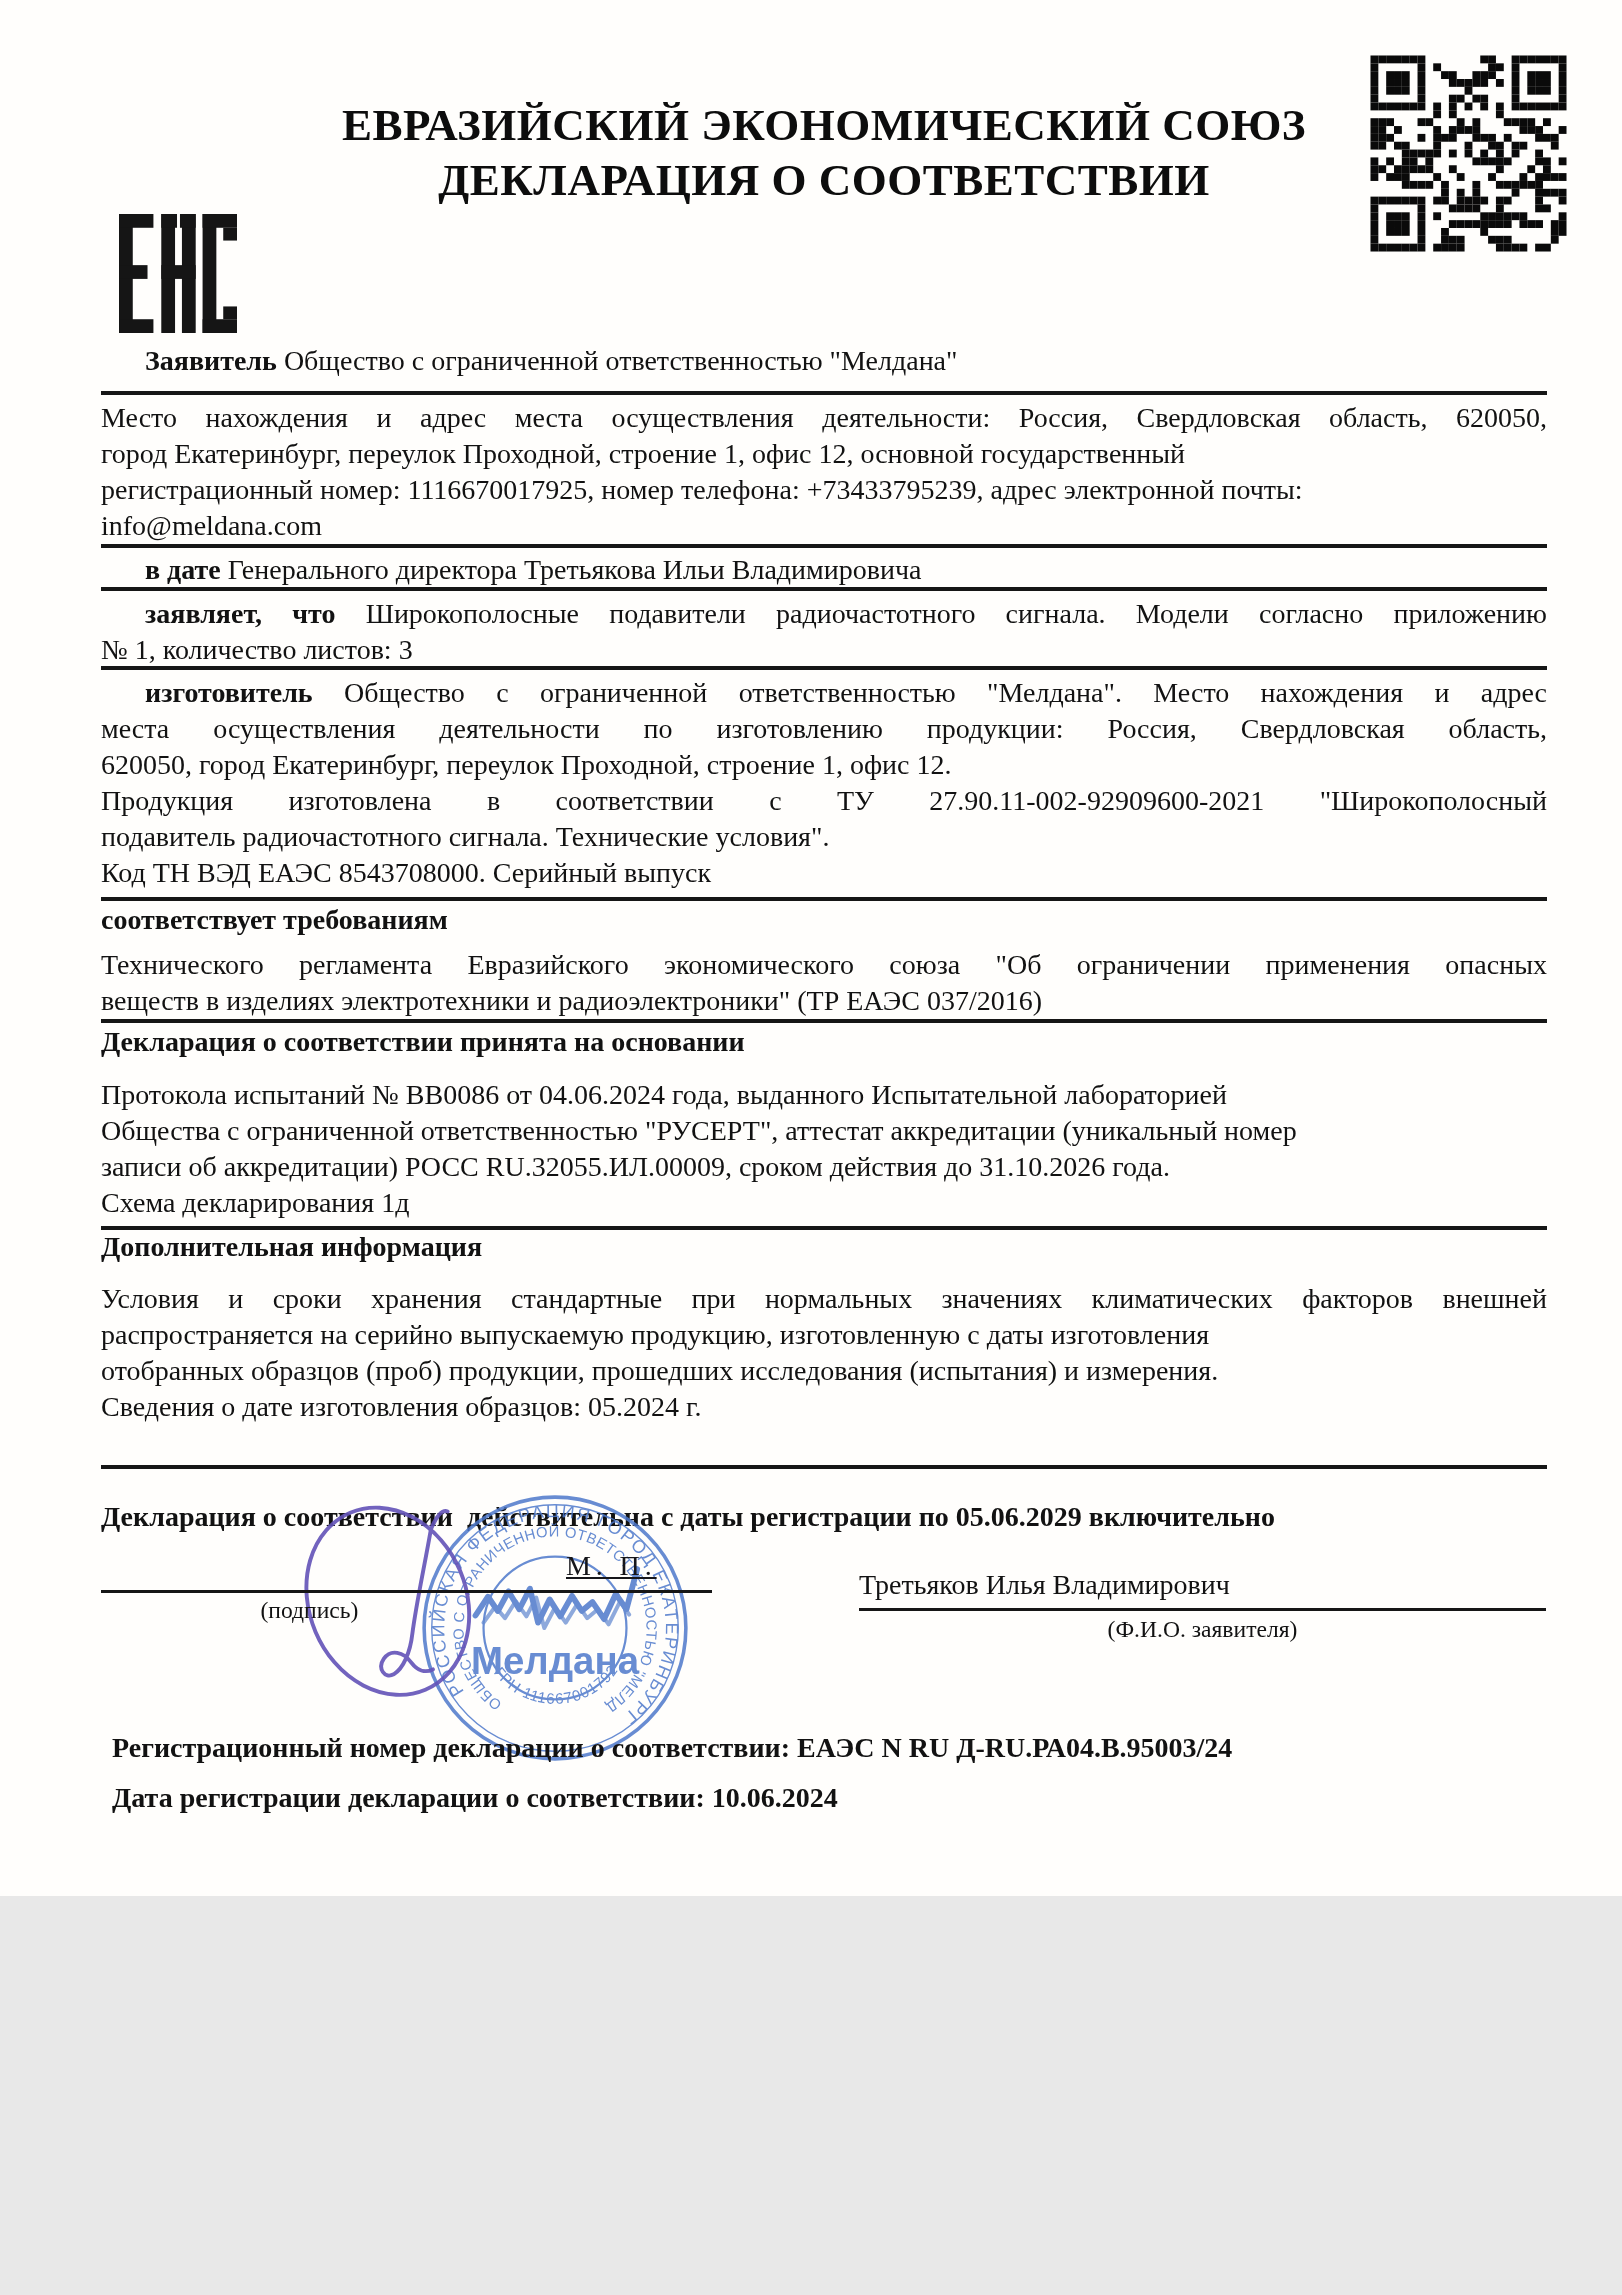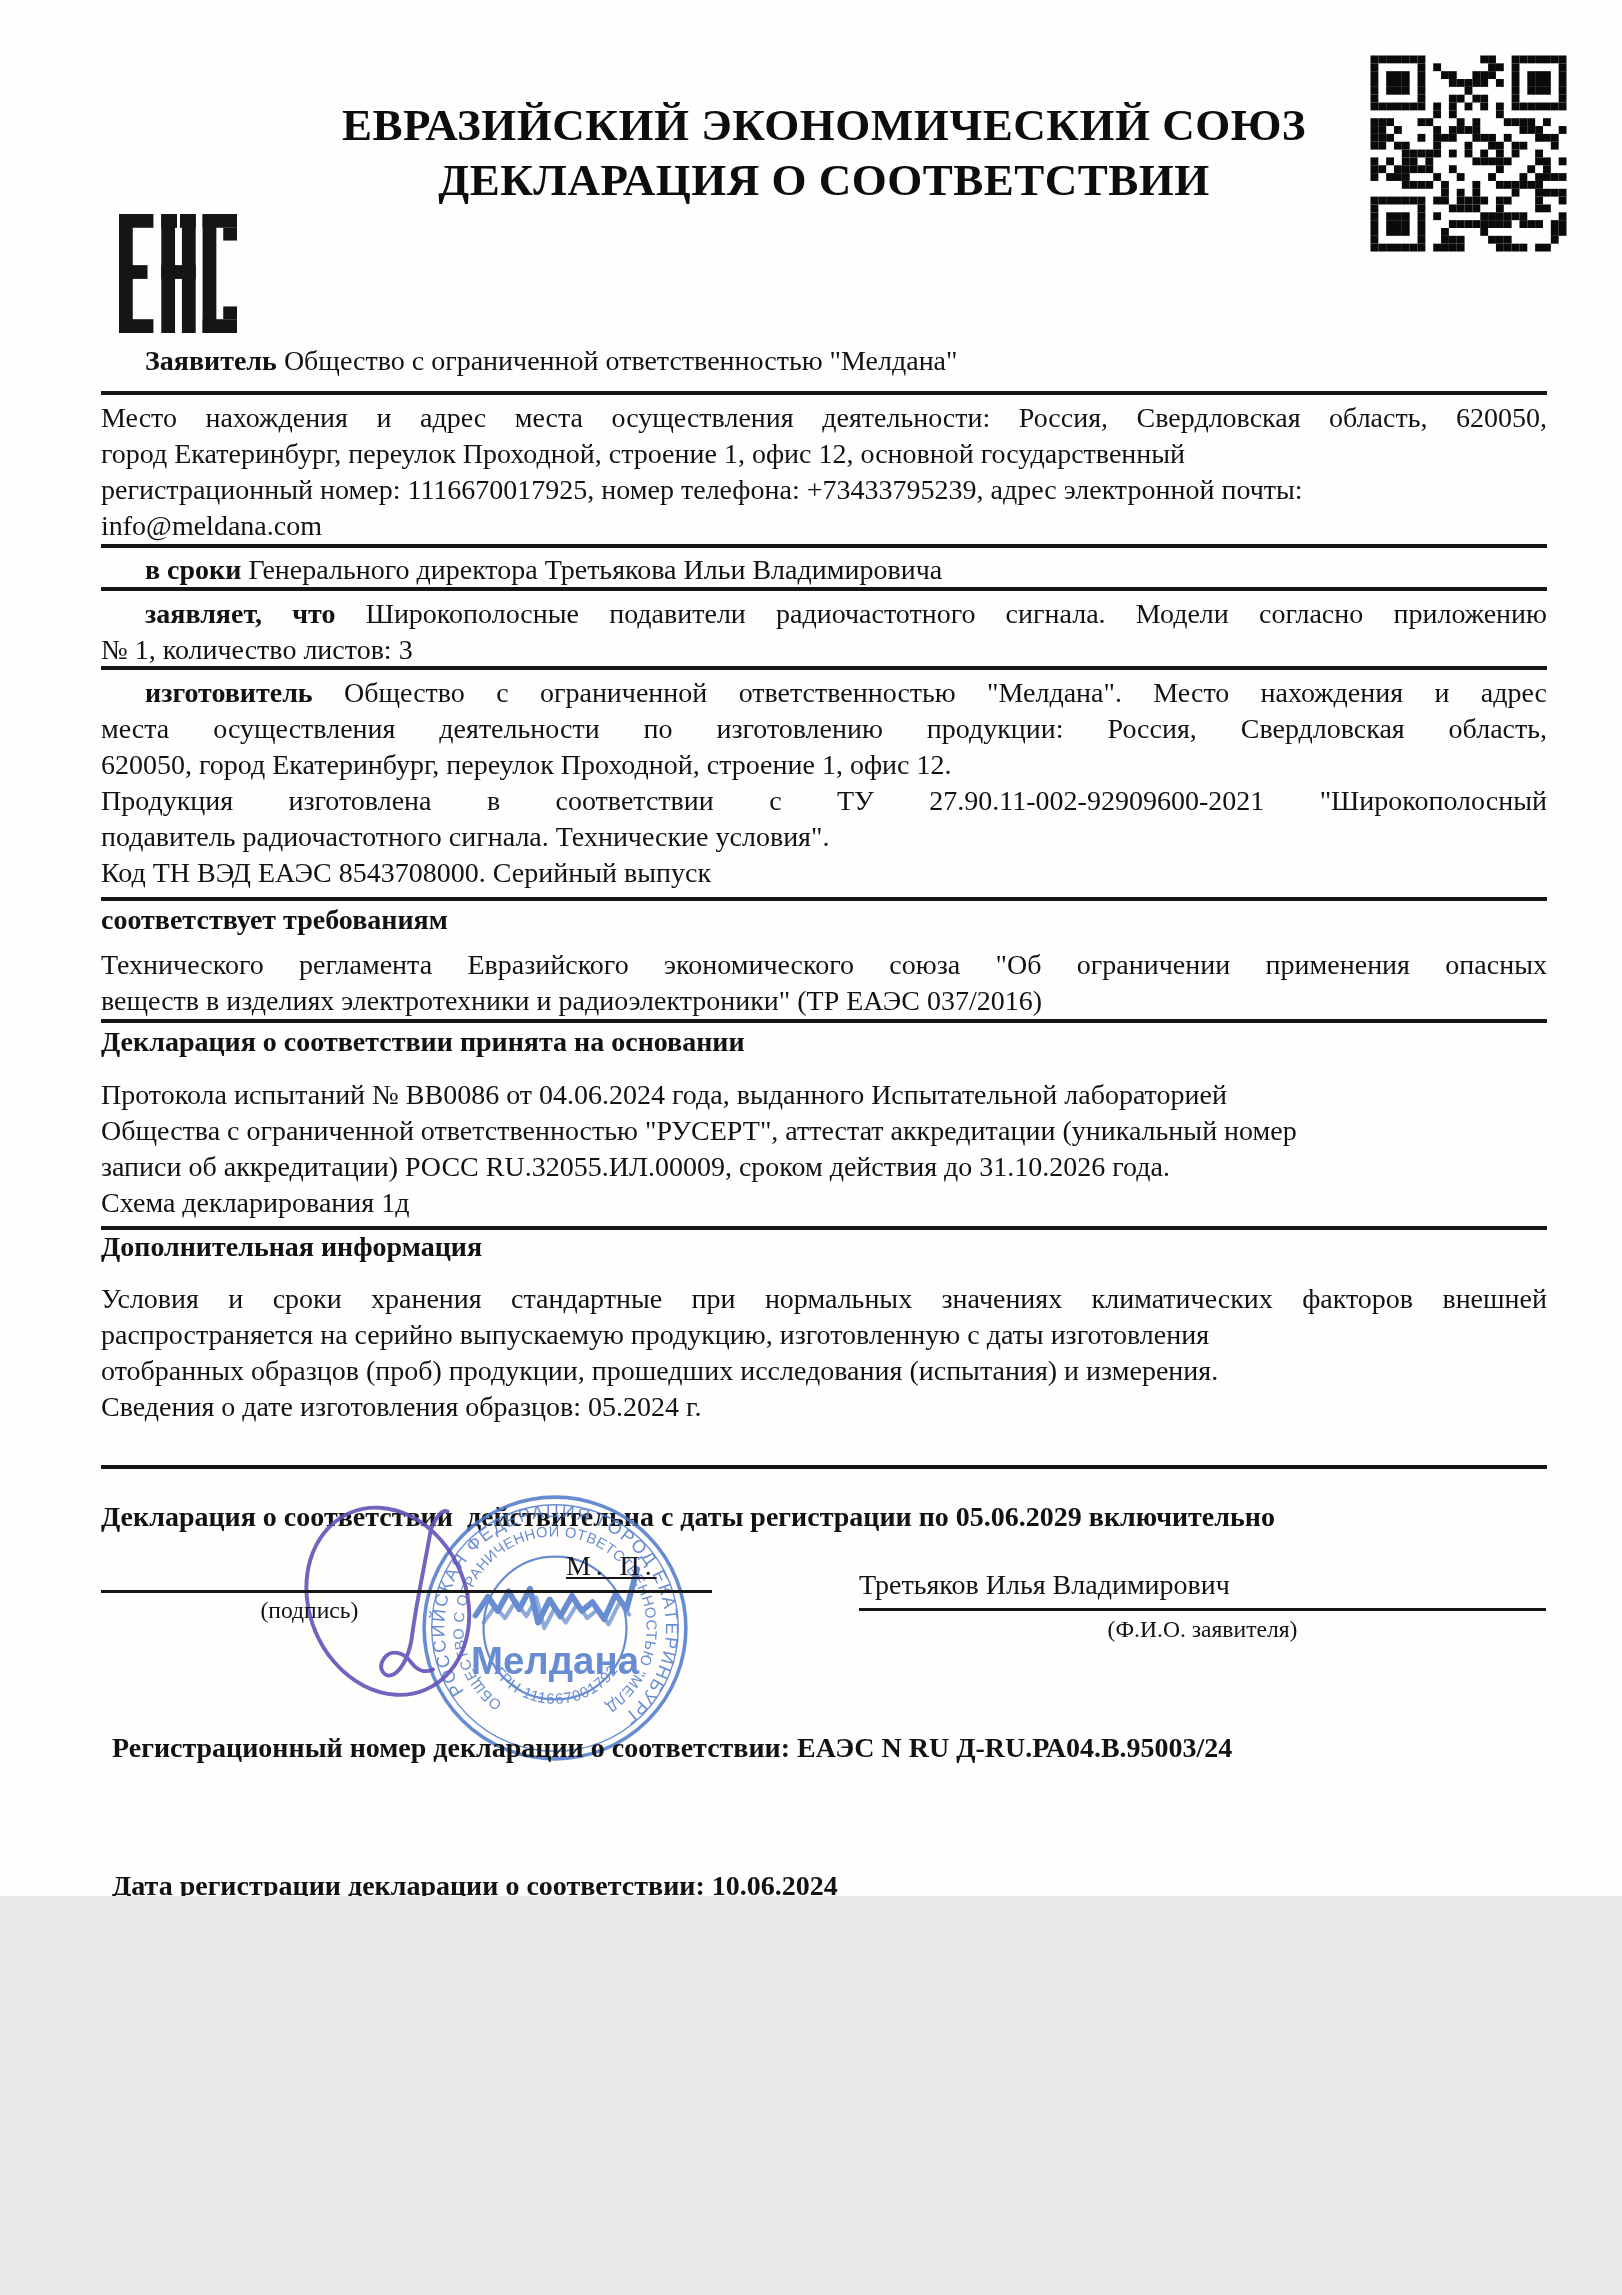--- a/index.html
+++ b/index.html
@@ -396,21 +396,21 @@
 
   <div class="para" style="top:400px">
       <div class="line j">Место нахождения и адрес места осуществления деятельности: Россия, Свердловская область, 620050,</div>
       <div class="line">город Екатеринбург, переулок Проходной, строение 1, офис 12, основной государственный</div>
       <div class="line">регистрационный номер: 1116670017925, номер телефона: +73433795239, адрес электронной почты:</div>
       <div class="line">info@meldana.com</div>
     </div>
   <div class="rule" style="top:544px"></div>
 
   <div class="para" style="top:552px">
-      <div class="line"><b>в сроки</b> Генерального директора Третьякова Ильи Владимировича</div>
+      <div class="line"><b>в дате</b> Генерального директора Третьякова Ильи Владимировича</div>
     </div>
   <div class="rule" style="top:587px"></div>
 
   <div class="para" style="top:596px">
       <div class="line j"><b>заявляет, что</b> Широкополосные подавители радиочастотного сигнала.  Модели согласно приложению</div>
       <div class="line">№ 1, количество листов: 3</div>
     </div>
   <div class="rule" style="top:666px"></div>
 
   <div class="para" style="top:675px">
@@ -491,16 +491,16 @@
   <span class="mp">М. П.</span>
 
   <div class="sigline" style="left:101px;top:1590px;width:611px"></div>
   <div class="caption" style="left:231px;top:1597px;width:157px">(подпись)</div>
 
   <div class="fio-name">Третьяков Илья Владимирович</div>
   <div class="sigline" style="left:859px;top:1608px;width:687px"></div>
   <div class="caption" style="left:859px;top:1616px;width:687px">(Ф.И.О. заявителя)</div>
 
   <div class="para boldline" style="top:1730px">Регистрационный номер декларации о соответствии: ЕАЭС N RU Д-RU.РА04.В.95003/24</div>
-  <div class="para boldline" style="top:1868px">Дата регистрации декларации о соответствии: 10.06.2024</div>
+  <div class="para boldline" style="top:1780px">Дата регистрации декларации о соответствии: 10.06.2024</div>
 
 </div>
 
 
 </body></html>

